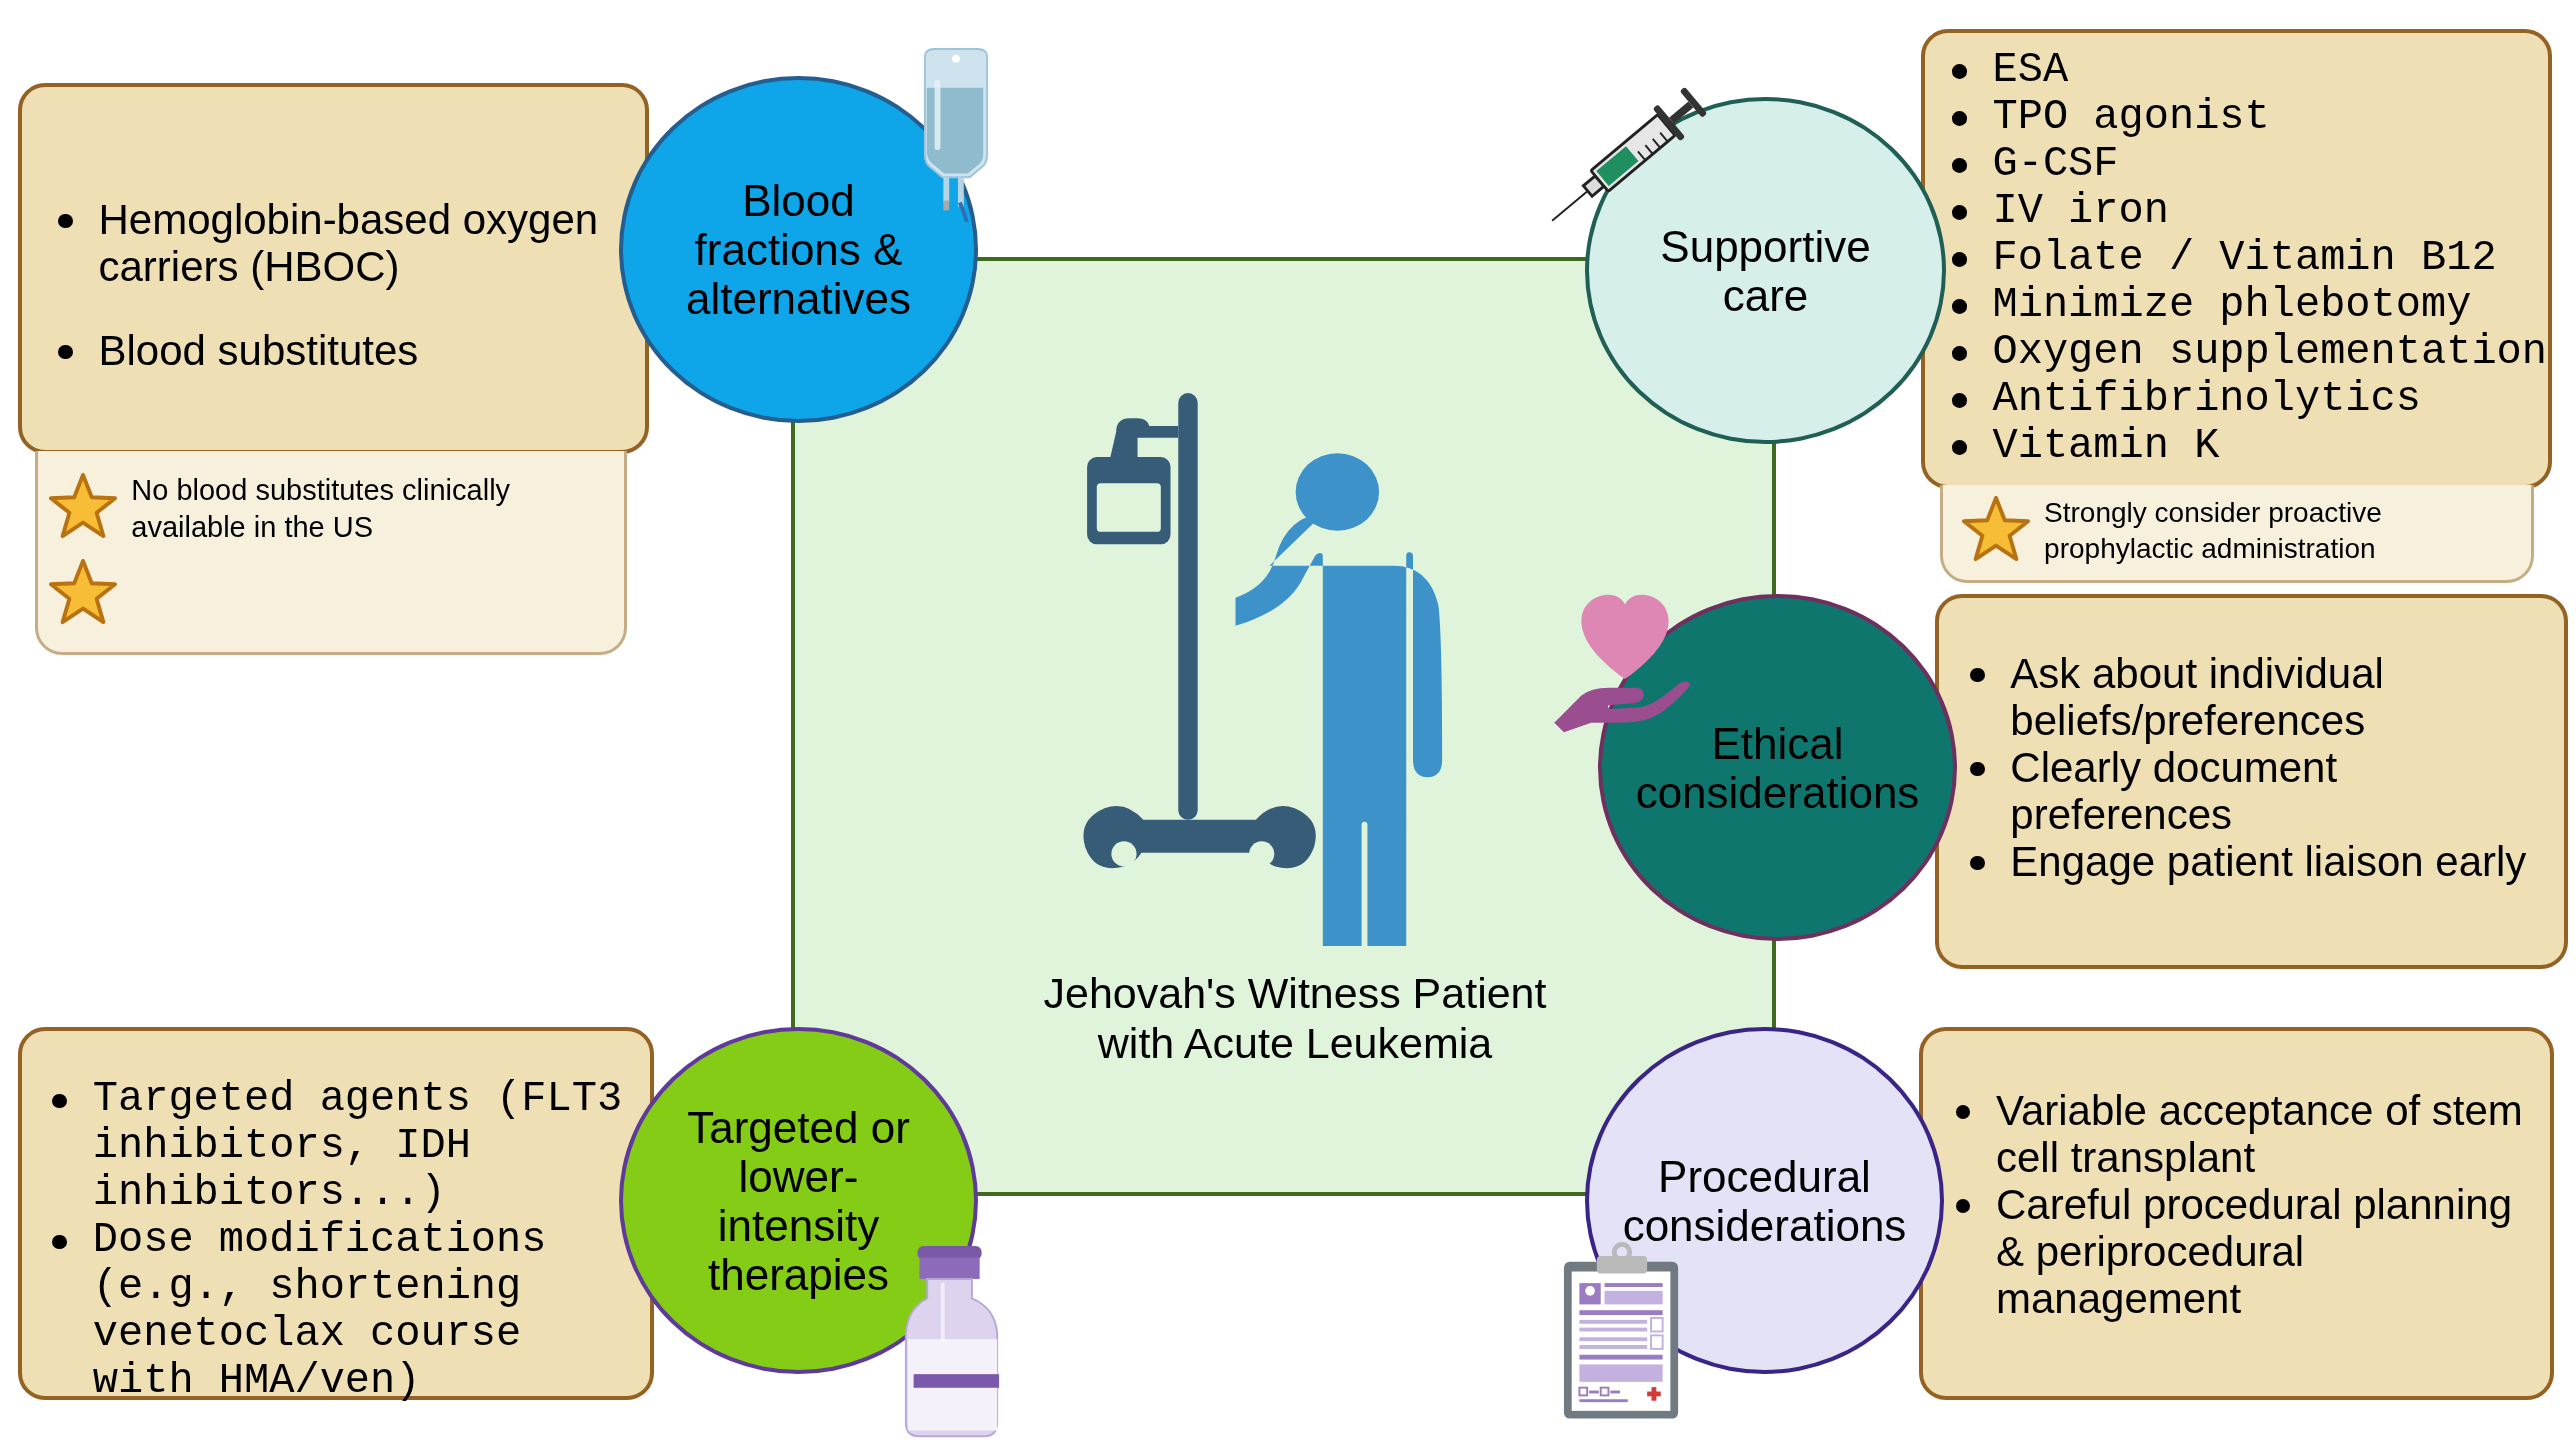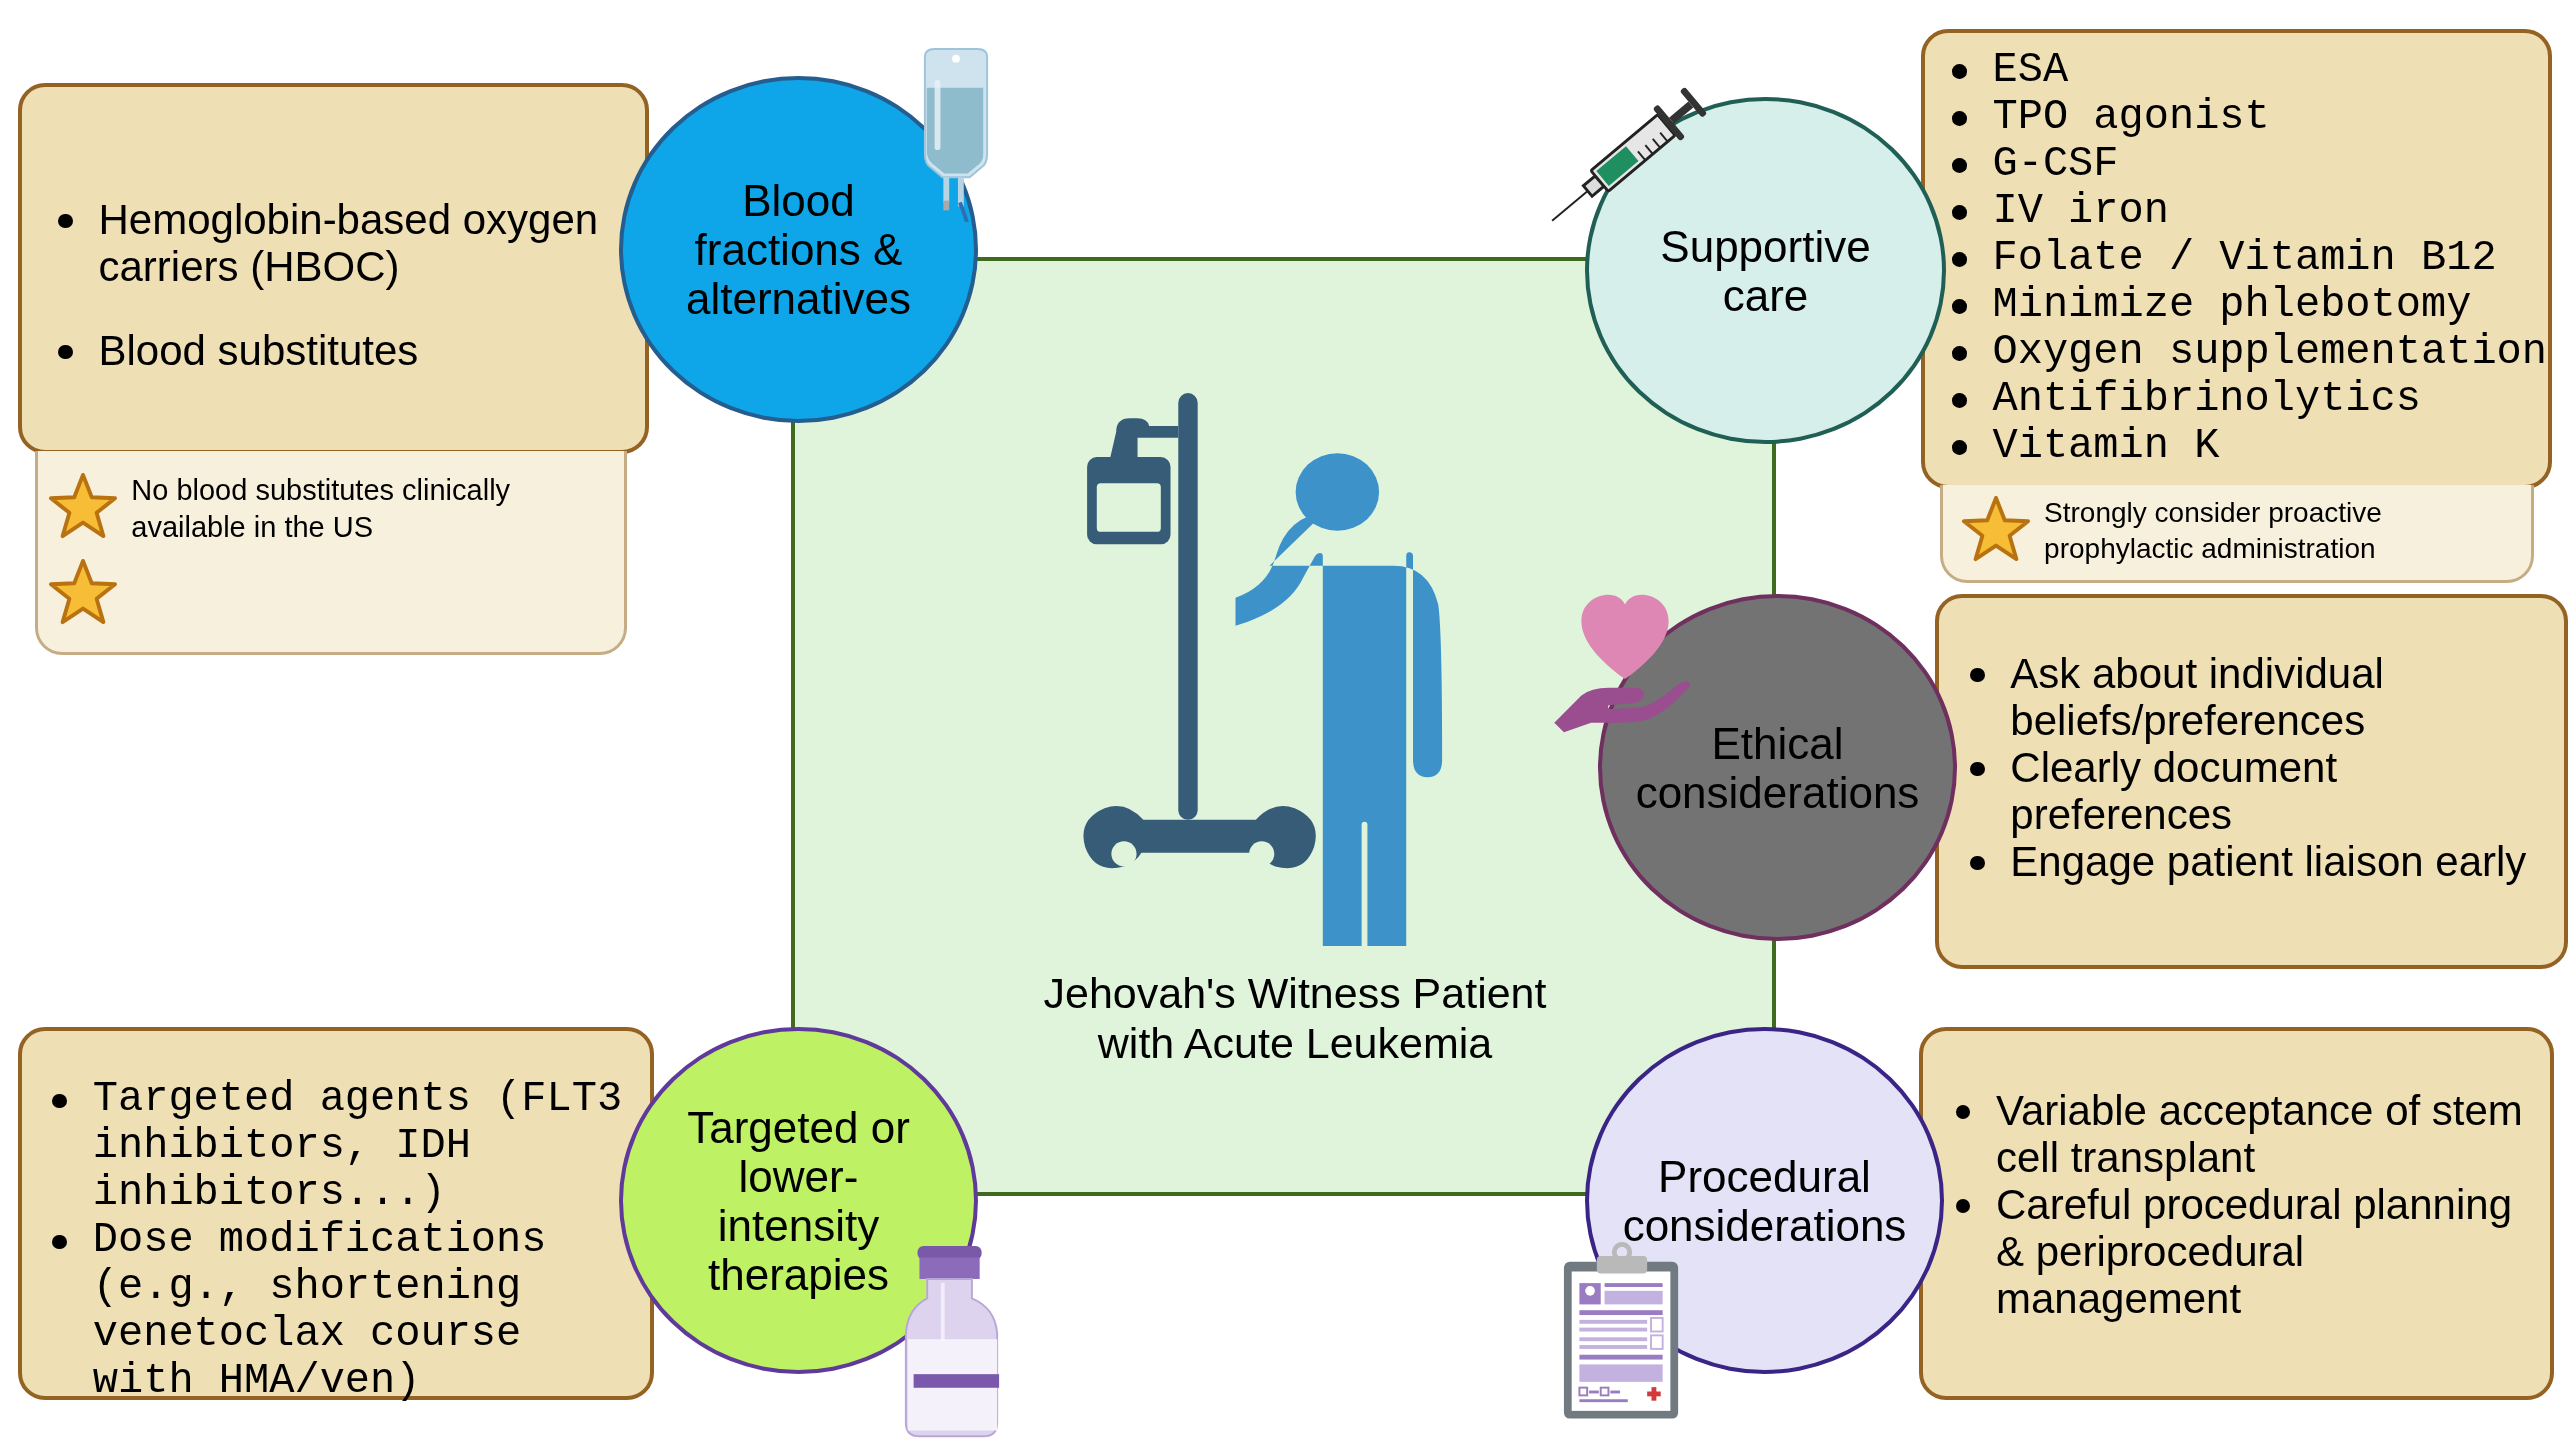--- a/index.html
+++ b/index.html
@@ -13,22 +13,22 @@
   #center-title { left: 912px; top: 968px; width: 766px; text-align: center;
                   font-weight: normal; font-size: 43px; line-height: 50px; }
 
   
   .circle { border-radius: 50%; box-sizing: border-box; border: 4.9px solid;
             display: flex; align-items: center; justify-content: center; text-align: center;
             font-size: 44px; line-height: 49px; }
   .circle span { display: block; }
   #c-blood { left: 619px; top: 76px; width: 359px; height: 347px; background: #0ea5e9; border-color: #255d8f; }
   #c-support { left: 1585px; top: 97px; width: 361px; height: 347px; background: #d6efea; border-color: #1f5f55; }
-  #c-ethics { left: 1598px; top: 594px; width: 359px; height: 347px; background: #737373; border-color: #6f2f5f; justify-content: center; }
-  #c-targeted { left: 619px; top: 1027px; width: 359px; height: 347px; background: #bef264; border-color: #5f3a9a; }
+  #c-ethics { left: 1598px; top: 594px; width: 359px; height: 347px; background: #0f766e; border-color: #6f2f5f; justify-content: center; }
+  #c-targeted { left: 619px; top: 1027px; width: 359px; height: 347px; background: #84cc16; border-color: #5f3a9a; }
   #c-proc { left: 1585px; top: 1027px; width: 359px; height: 347px; background: #e4e2f6; border-color: #3a2486; }
 
   
   .tan { background: #efdfb4; border: 4.9px solid #946324; border-radius: 27px; box-sizing: border-box; }
   .note { background: #f6f0dc; border: 3.9px solid #c5ac84; border-top: none; border-radius: 0 0 27px 27px; box-sizing: border-box; }
   ul.bul { margin: 0; padding: 0; list-style: none; }
   ul.bul li { position: relative; padding-left: 50px; }
   ul.bul li::before { content: ""; position: absolute; left: 9.7px; width: 14.6px; height: 14.6px; border-radius: 50%; background: #000; }
 
   #box-tl { left: 17.5px; top: 83px; width: 631px; height: 371px; }

